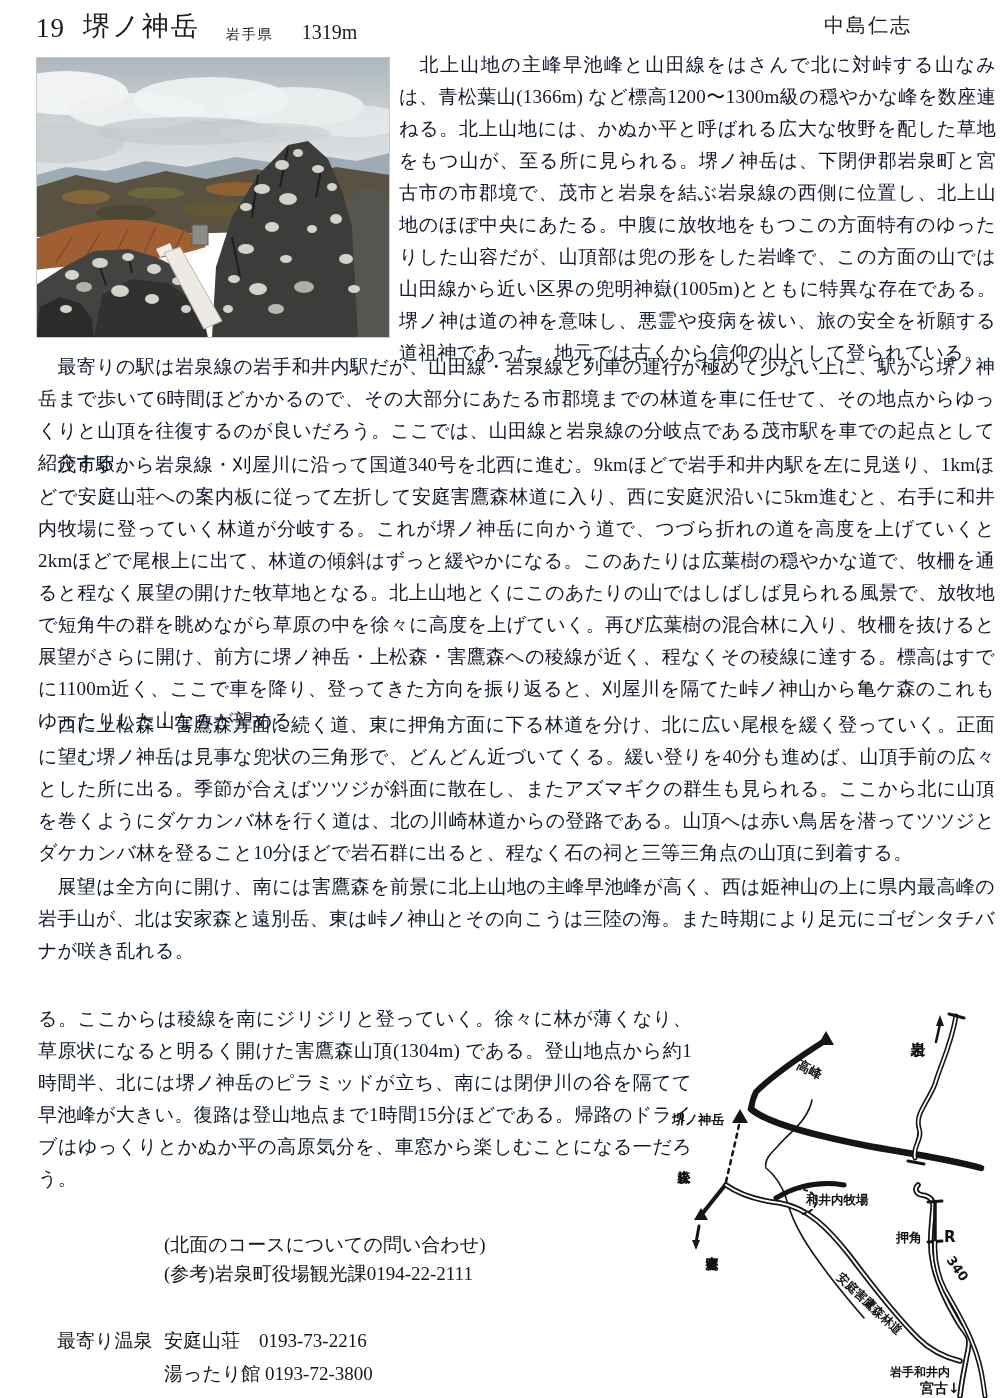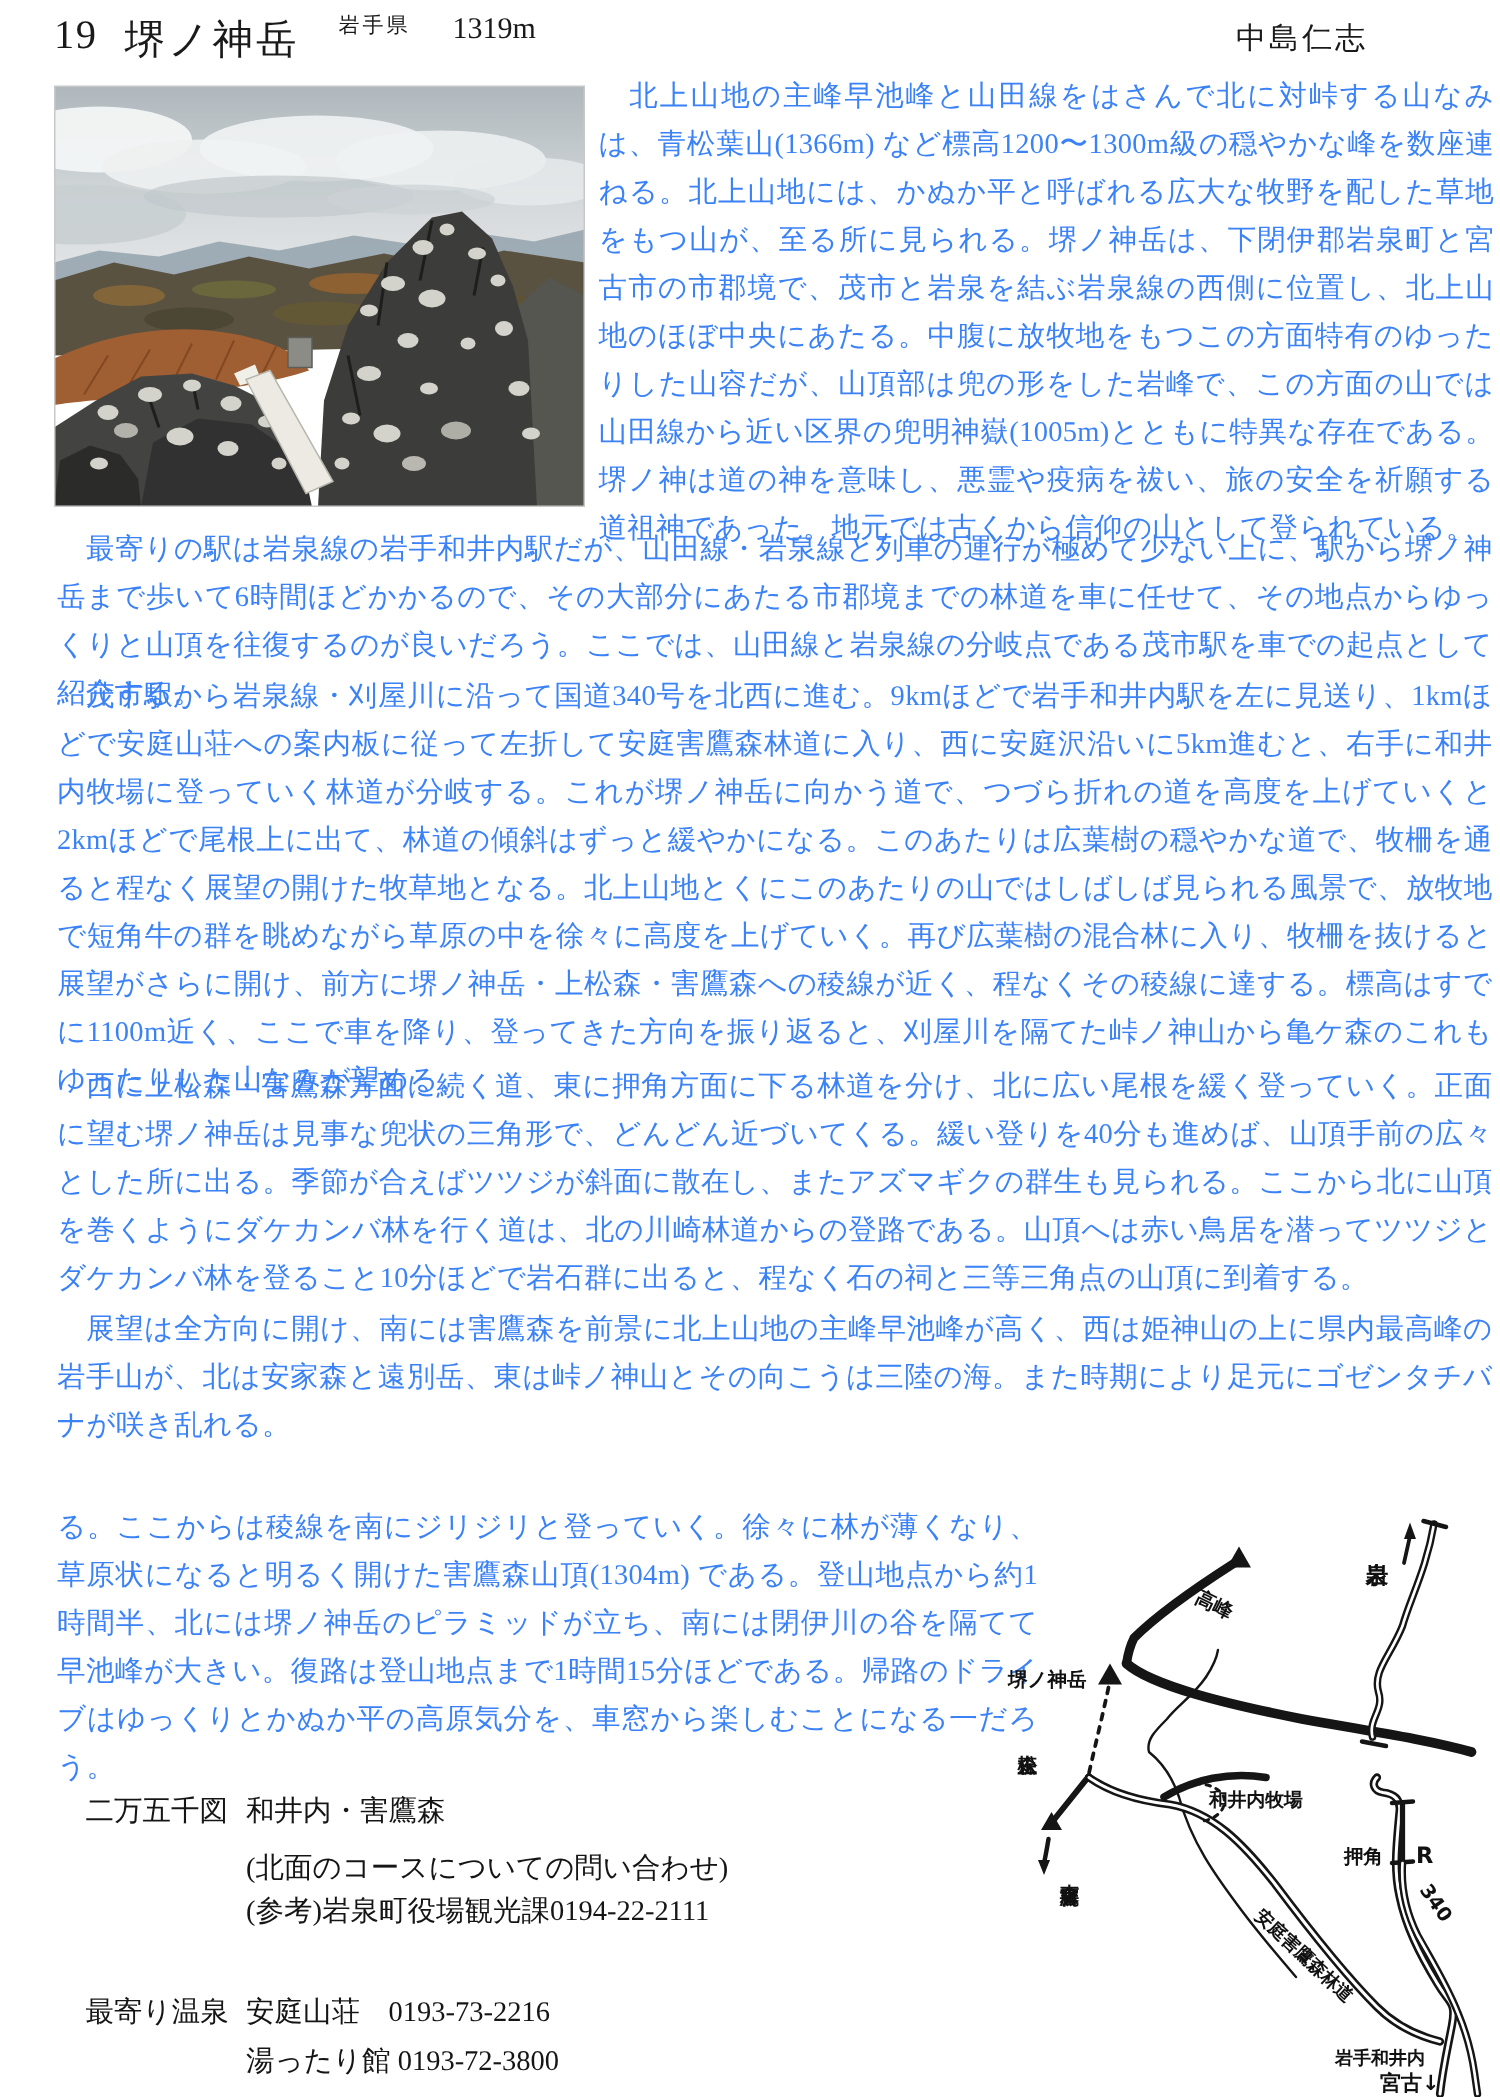--- a/index.html
+++ b/index.html
@@ -1,30 +1,30 @@
 <!DOCTYPE html>
 <html><head>
 <meta charset="utf-8">
 <style>
   html,body { margin:0; padding:0; background:#888; }
   #page {
     position:relative; width:1000px; height:1398px; background:#ffffff;
     font-family:"Liberation Serif","DejaVu Serif",serif; color:#1a1a1a;
     overflow:hidden; margin:0 auto;
   }
-  .title-row { position:absolute; left:36px; top:8px; display:flex; align-items:flex-start; }
+  .title-row { position:absolute; left:36px; top:8px; display:flex; align-items:flex-end; }
   .title-num  { font-size:27px; letter-spacing:1px; }
   .title-name { font-size:27px; margin-left:18px; letter-spacing:2px; }
   .title-pref { font-size:14px; margin-left:26px; letter-spacing:2px; }
   .title-elev { font-size:20px; margin-left:28px; }
   .title-author { position:absolute; left:824px; top:12px; font-size:20px; letter-spacing:2px; }
 
   .para {
     position:absolute; font-size:19px; line-height:32px;
-    text-align:justify; letter-spacing:0.2px; color:#3b82f6;
+    text-align:justify; letter-spacing:0.2px; color:#0f172a;
   }
   .photo-frame { position:absolute; left:36px; top:57px; width:354px; height:281px; }
   .map-frame   { position:absolute; left:668px; top:988px; width:332px; height:410px; }
 
   .info-row { position:absolute; left:38px; font-size:19px; white-space:pre; color:#151515; }
   .info-label { display:inline-block; min-width:107px; }
 
   .map-label { font-family:"DejaVu Sans","Liberation Sans",sans-serif; font-weight:bold; fill:#111; }
   .vtext { writing-mode:vertical-rl; text-orientation:upright; }
 
@@ -141,23 +141,20 @@
     </svg>
   </div>
 
   <div class="para" style="left:399px; top:49px;  width:597px;">　北上山地の主峰早池峰と山田線をはさんで北に対峠する山なみは、青松葉山(1366m) など標高1200〜1300m級の穏やかな峰を数座連ねる。北上山地には、かぬか平と呼ばれる広大な牧野を配した草地をもつ山が、至る所に見られる。堺ノ神岳は、下閉伊郡岩泉町と宮古市の市郡境で、茂市と岩泉を結ぶ岩泉線の西側に位置し、北上山地のほぼ中央にあたる。中腹に放牧地をもつこの方面特有のゆったりした山容だが、山頂部は兜の形をした岩峰で、この方面の山では山田線から近い区界の兜明神嶽(1005m)とともに特異な存在である。堺ノ神は道の神を意味し、悪霊や疫病を祓い、旅の安全を祈願する道祖神であった。地元では古くから信仰の山として登られている。</div>
   <div class="para" style="left:38px;  top:351px; width:957px;">　最寄りの駅は岩泉線の岩手和井内駅だが、山田線・岩泉線と列車の運行が極めて少ない上に、駅から堺ノ神岳まで歩いて6時間ほどかかるので、その大部分にあたる市郡境までの林道を車に任せて、その地点からゆっくりと山頂を往復するのが良いだろう。ここでは、山田線と岩泉線の分岐点である茂市駅を車での起点として紹介する。</div>
   <div class="para" style="left:38px;  top:449px; width:957px;">　茂市駅から岩泉線・刈屋川に沿って国道340号を北西に進む。9kmほどで岩手和井内駅を左に見送り、1kmほどで安庭山荘への案内板に従って左折して安庭害鷹森林道に入り、西に安庭沢沿いに5km進むと、右手に和井内牧場に登っていく林道が分岐する。これが堺ノ神岳に向かう道で、つづら折れの道を高度を上げていくと2kmほどで尾根上に出て、林道の傾斜はずっと緩やかになる。このあたりは広葉樹の穏やかな道で、牧柵を通ると程なく展望の開けた牧草地となる。北上山地とくにこのあたりの山ではしばしば見られる風景で、放牧地で短角牛の群を眺めながら草原の中を徐々に高度を上げていく。再び広葉樹の混合林に入り、牧柵を抜けると展望がさらに開け、前方に堺ノ神岳・上松森・害鷹森への稜線が近く、程なくその稜線に達する。標高はすでに1100m近く、ここで車を降り、登ってきた方向を振り返ると、刈屋川を隔てた峠ノ神山から亀ケ森のこれもゆったりした山なみが望める。</div>
   <div class="para" style="left:38px;  top:709px; width:957px;">　西に上松森・害鷹森方面に続く道、東に押角方面に下る林道を分け、北に広い尾根を緩く登っていく。正面に望む堺ノ神岳は見事な兜状の三角形で、どんどん近づいてくる。緩い登りを40分も進めば、山頂手前の広々とした所に出る。季節が合えばツツジが斜面に散在し、またアズマギクの群生も見られる。ここから北に山頂を巻くようにダケカンバ林を行く道は、北の川崎林道からの登路である。山頂へは赤い鳥居を潜ってツツジとダケカンバ林を登ること10分ほどで岩石群に出ると、程なく石の祠と三等三角点の山頂に到着する。</div>
   <div class="para" style="left:38px;  top:871px; width:957px;">　展望は全方向に開け、南には害鷹森を前景に北上山地の主峰早池峰が高く、西は姫神山の上に県内最高峰の岩手山が、北は安家森と遠別岳、東は峠ノ神山とその向こうは三陸の海。また時期により足元にゴゼンタチバナが咲き乱れる。</div>
   <div class="para" style="left:38px;  top:1003px; width:654px;">る。ここからは稜線を南にジリジリと登っていく。徐々に林が薄くなり、草原状になると明るく開けた害鷹森山頂(1304m) である。登山地点から約1時間半、北には堺ノ神岳のピラミッドが立ち、南には閉伊川の谷を隔てて早池峰が大きい。復路は登山地点まで1時間15分ほどである。帰路のドライブはゆっくりとかぬか平の高原気分を、車窓から楽しむことになる一だろう。</div>
 
-  <div class="info-row" style="top:1172px;">
-    <span class="info-label">二万五千図</span><span>和井内・害鷹森</span>
-  </div>
   <div class="info-row" style="top:1239px;">
     <span class="info-label"></span><span>(参考)岩泉町役場観光課0194-22-2111</span>
   </div>
   <div class="info-row" style="top:1210px;">
     <span class="info-label"></span><span>(北面のコースについての問い合わせ)</span>
   </div>
   <div class="info-row" style="top:1306px;">
     <span class="info-label">最寄り温泉</span><span>安庭山荘　0193-73-2216</span>
   </div>
   <div class="info-row" style="top:1339px;">

